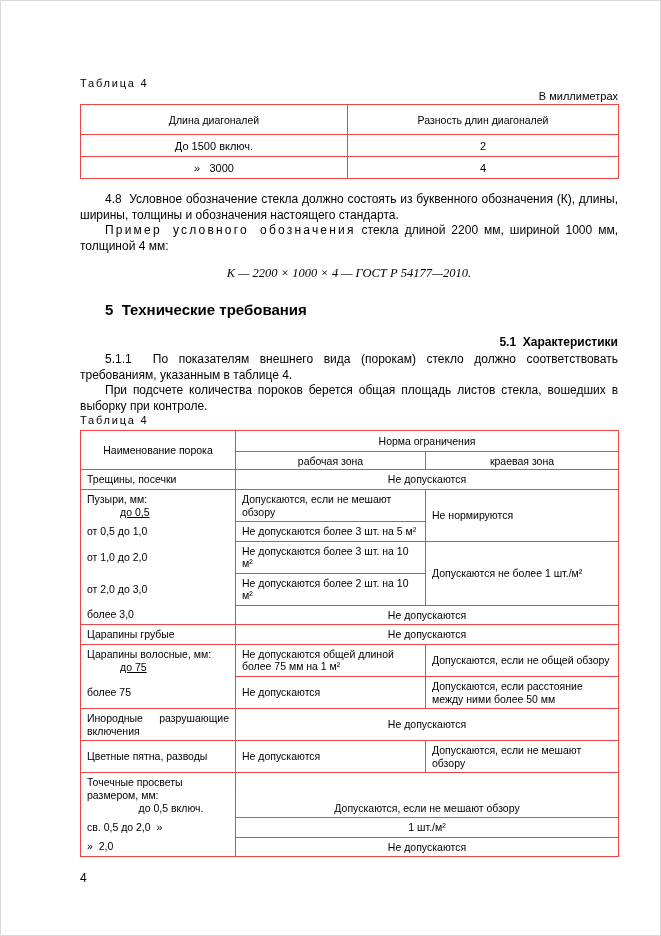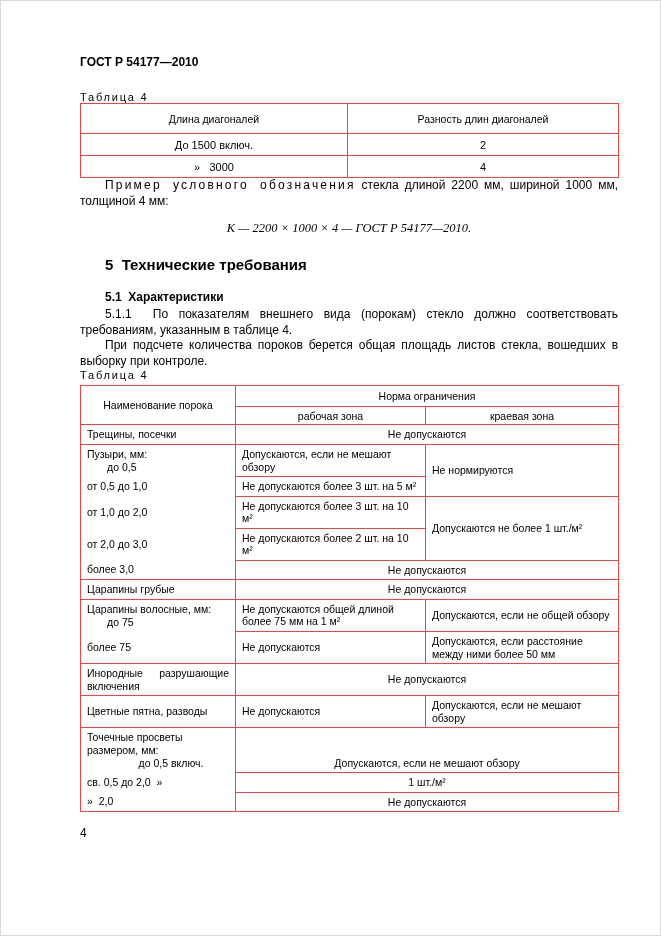--- a/index.html
+++ b/index.html
@@ -28,47 +28,47 @@
 
   .para { font-size: 12px; line-height: 15.5px; text-align: justify; text-indent: 25px; margin: 0; }
   .p48 { margin-top: 13px; }
   .spaced { letter-spacing: 2.2px; word-spacing: 3px; }
   .formula {
     text-align: center; margin: 12px 0 0 0;
     font-family: "Liberation Serif", serif; font-style: italic; font-size: 12.5px;
   }
 
   .h5 { font-size: 15px; font-weight: bold; margin: 20px 0 0 25px; }
-  .h51 { font-size: 12px; font-weight: bold; margin: 17px 0 3px 25px; }
+  .h51 { font-size: 12px; font-weight: bold; margin: 17px 0 3px 25px; text-align: right; }
 
   .t4-label { margin-bottom: 4px; }
 
   .t4 th { font-weight: normal; font-size: 10.5px; text-align: center; vertical-align: middle; padding: 4px 4px; }
   .t4 .h-sub { height: 18px; padding: 2px 4px; }
   .t4 td { font-size: 10.5px; line-height: 12.5px; vertical-align: middle; padding: 3px 6px; text-align: left; }
   .t4 .c1 { text-align: left; }
   .t4 .just { text-align: justify; }
   .t4 .cc { text-align: center; }
   .t4 .vb { vertical-align: bottom; }
   .t4 .bth { border-top-style: hidden; }
   .t4 .bbh { border-bottom-style: hidden; }
-  .t4 .ind { margin-left: 20px; }
+  .t4 .ind { margin-left: 33px; text-decoration: underline; }
   .t4 .ind2 { margin-left: 26px; text-align: center; }
   .t4 .grp { margin-bottom: 1px; }
 
   .page-num { font-size: 12px; margin-top: 14px; padding-bottom: 20px; }
 </style>
 </head>
 <body>
 
 <div class="page">
 
-  <div class="doc-code">ГОСТ Р 54177—2010</div>
 
   <div class="tbl-label t3-label">Таблица 4</div>
+  <div class="units">В миллиметрах</div>
 
   <table class="t3">
     <colgroup>
         <col style="width:267px">
         <col style="width:271px">
       </colgroup>
     <thead>
       <tr>
         <th>Длина диагоналей</th>
         <th>Разность длин диагоналей</th>
@@ -79,20 +79,21 @@
         <td>До 1500 включ.</td>
         <td>2</td>
       </tr>
       <tr>
         <td>»&nbsp;&nbsp;&nbsp;3000</td>
         <td>4</td>
       </tr>
     </tbody>
   </table>
 
+  <p class="para p48">4.8&nbsp;&nbsp;Условное обозначение стекла должно состоять из буквенного обозначения (К), длины, ширины, толщины и обозначения настоящего стандарта.</p>
 
   <p class="para"><span class="spaced">Пример условного обозначения</span><span>&nbsp;стекла длиной 2200 мм, шириной 1000 мм, толщиной 4 мм:</span></p>
 
   <div class="formula">К — 2200 × 1000 × 4 — ГОСТ Р 54177—2010.</div>
 
   <div class="h5">5&nbsp;&nbsp;Технические требования</div>
   <div class="h51">5.1&nbsp;&nbsp;Характеристики</div>
   <p class="para">5.1.1&nbsp;&nbsp;По показателям внешнего вида (порокам) стекло должно соответствовать требованиям, указанным в таблице 4.</p>
   <p class="para">При подсчете количества пороков берется общая площадь листов стекла, вошедших в выборку при контроле.</p>
 

